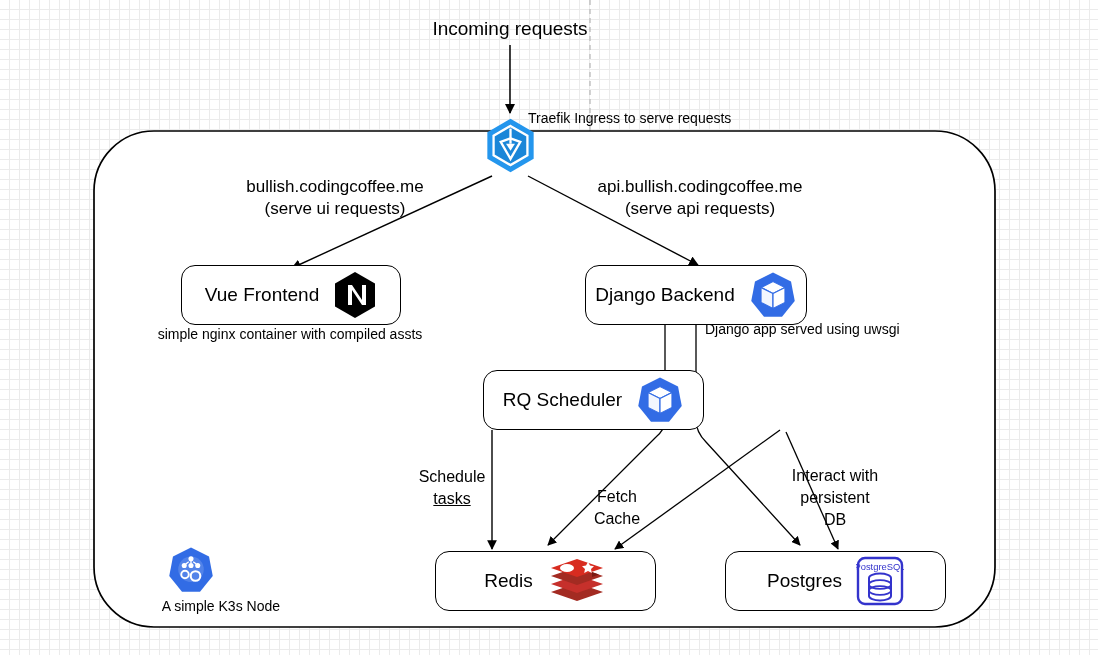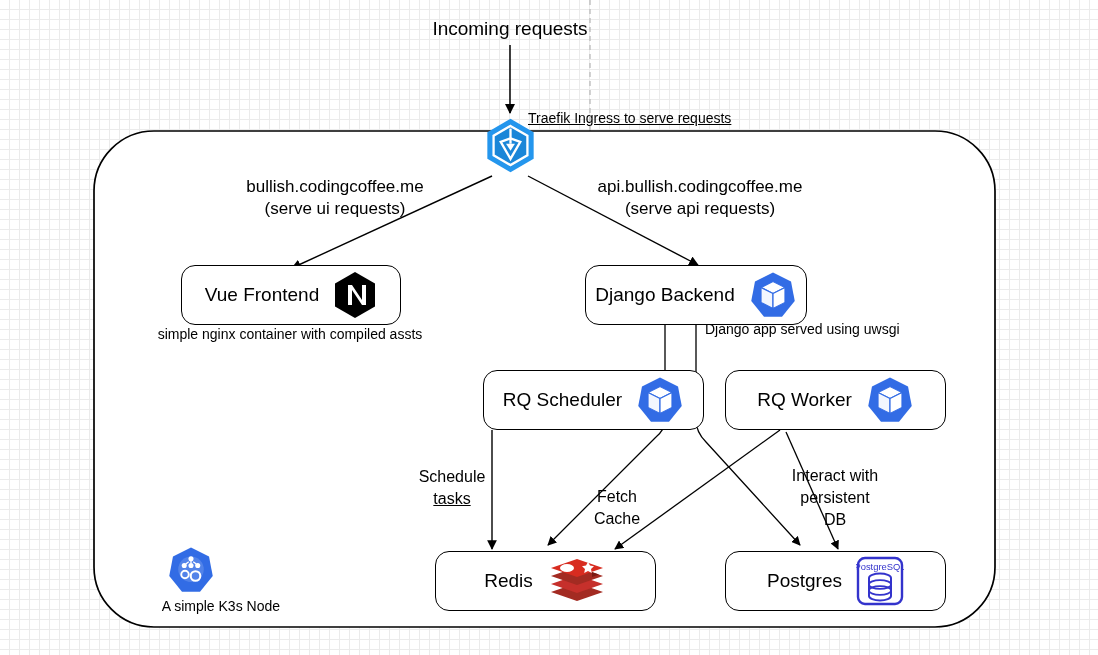--- a/index.html
+++ b/index.html
@@ -123,21 +123,21 @@
       <circle cx="24" cy="38" r="5" fill="none" stroke="#ffffff" stroke-width="2.6"></circle>
       <circle cx="38" cy="40" r="6.4" fill="none" stroke="#ffffff" stroke-width="2.8"></circle>
       <line x1="32" y1="20" x2="32" y2="23" stroke="#ffffff" stroke-width="1.8"></line>
       <line x1="29" y1="21" x2="25" y2="24" stroke="#ffffff" stroke-width="1.8"></line>
       <line x1="35" y1="21" x2="39" y2="24" stroke="#ffffff" stroke-width="1.8"></line>
     </svg>
   </span>
 
   <div class="lbl lbl-title" style="left:410px; top:18px; width:200px;">Incoming requests</div>
 
-  <div class="lbl lbl-note" style="left:528px; top:111px; width:300px; text-align:left;text-decoration:underline;">Traefik Ingress to serve requests</div>
+  <div class="lbl lbl-note" style="left:528px; top:111px; width:300px; text-align:left;">Traefik Ingress to serve requests</div>
 
   <div class="lbl lbl-domain" style="left:215px; top:177px; width:240px;">bullish.codingcoffee.me</div>
   <div class="lbl lbl-domain" style="left:215px; top:199px; width:240px;">(serve ui requests)</div>
 
   <div class="lbl lbl-domain" style="left:575px; top:177px; width:250px;">api.bullish.codingcoffee.me</div>
   <div class="lbl lbl-domain" style="left:575px; top:199px; width:250px;">(serve api requests)</div>
 
   <div class="lbl lbl-note" style="left:140px; top:327px; width:300px;">simple nginx container with compiled assts</div>
 
   <div class="lbl lbl-note" style="left:705px; top:322px; width:210px; text-align:left;">Django app served using uwsgi</div>
@@ -183,32 +183,20 @@
       <svg width="48" height="48" viewBox="0 0 64 64">
         <polygon points="32,2 56,14 61,40 44,61 20,61 3,40 8,14" fill="#326ce5"></polygon>
         <polygon points="32,14 48,22 48,42 32,50 16,42 16,22" fill="#ffffff"></polygon>
         <polygon points="32,14 48,22 32,30 16,22" fill="#ffffff" stroke="#326ce5" stroke-width="1.6"></polygon>
         <polygon points="16,22 32,30 32,50 16,42" fill="#f2f6fe" stroke="#326ce5" stroke-width="1.6"></polygon>
         <polygon points="48,22 48,42 32,50 32,30" fill="#ffffff" stroke="#326ce5" stroke-width="1.6"></polygon>
       </svg>
     </span>
   </div>
 
-  <div class="node" style="left:725px; top:370px; width:221px; height:60px;">
-    <span class="node-label">RQ Worker</span>
-    <span class="node-icon">
-      <svg width="48" height="48" viewBox="0 0 64 64">
-        <polygon points="32,2 56,14 61,40 44,61 20,61 3,40 8,14" fill="#326ce5"></polygon>
-        <polygon points="32,14 48,22 48,42 32,50 16,42 16,22" fill="#ffffff"></polygon>
-        <polygon points="32,14 48,22 32,30 16,22" fill="#ffffff" stroke="#326ce5" stroke-width="1.6"></polygon>
-        <polygon points="16,22 32,30 32,50 16,42" fill="#f2f6fe" stroke="#326ce5" stroke-width="1.6"></polygon>
-        <polygon points="48,22 48,42 32,50 32,30" fill="#ffffff" stroke="#326ce5" stroke-width="1.6"></polygon>
-      </svg>
-    </span>
-  </div>
 
   <div class="node" style="left:435px; top:551px; width:221px; height:60px;">
     <span class="node-label">Redis</span>
     <span class="node-icon">
       <svg width="60" height="50" viewBox="0 0 60 50">
         <path d="M 4 36 L 30 27 L 56 36 L 30 45 Z" fill="#a32b22"></path>
         <path d="M 4 28 L 30 19 L 56 28 L 30 37 Z" fill="#c6302b"></path>
         <path d="M 4 20 L 30 11 L 56 20 L 30 29 Z" fill="#a32b22"></path>
         <path d="M 4 12 L 30 3 L 56 12 L 30 21 Z" fill="#d82c20"></path>
         <ellipse cx="20" cy="12" rx="7" ry="4" fill="#ffffff"></ellipse>

